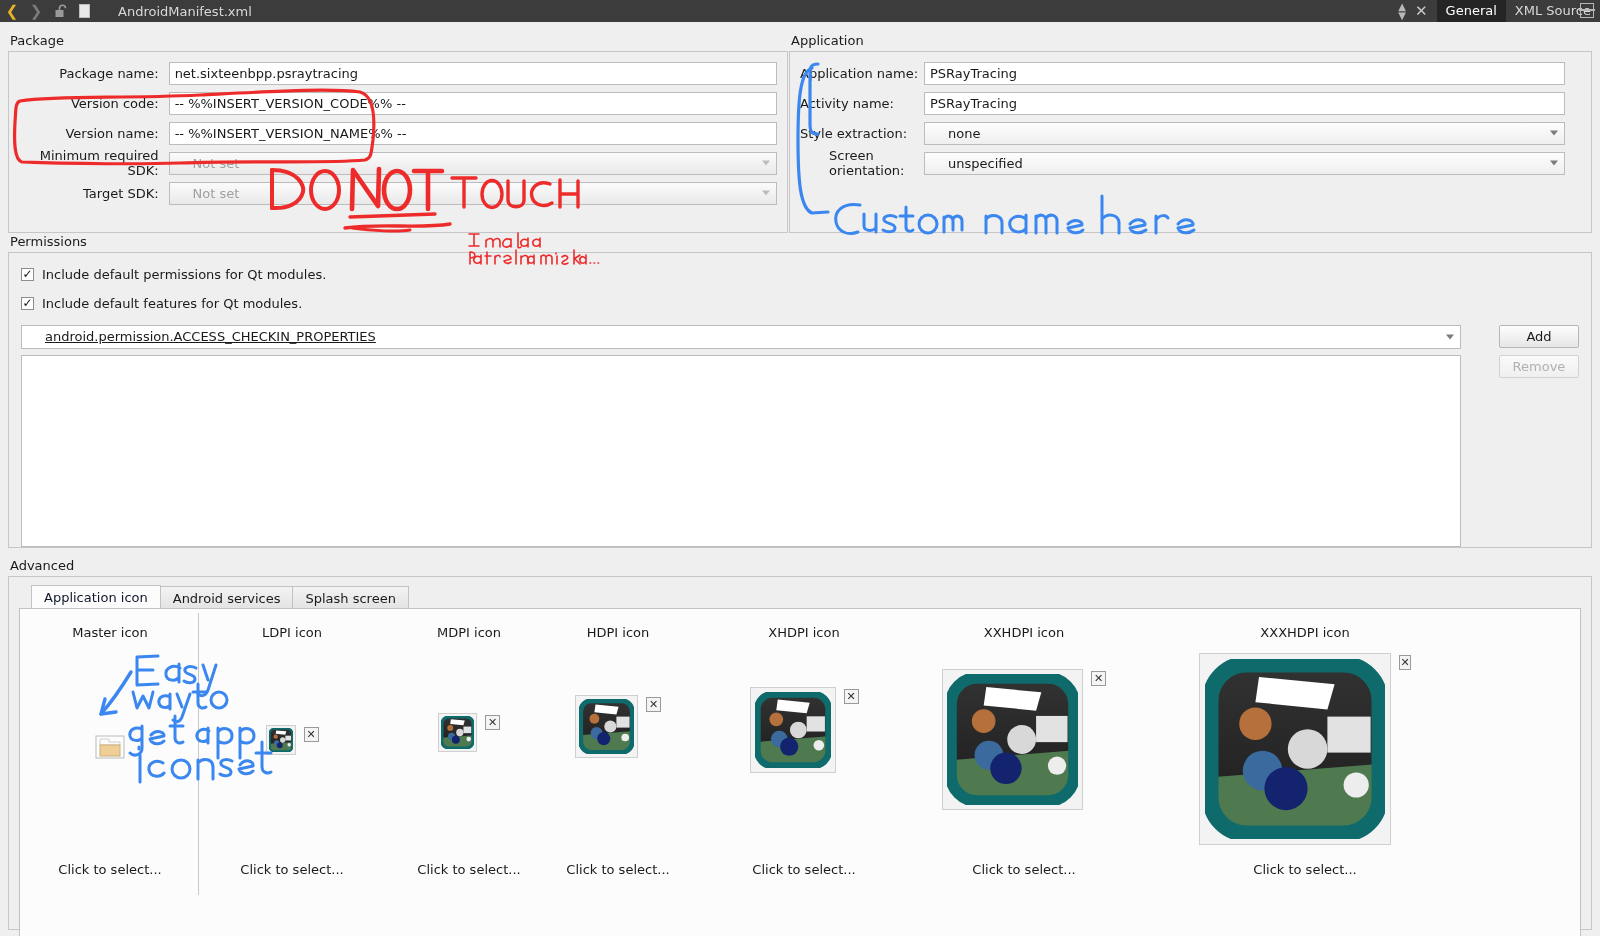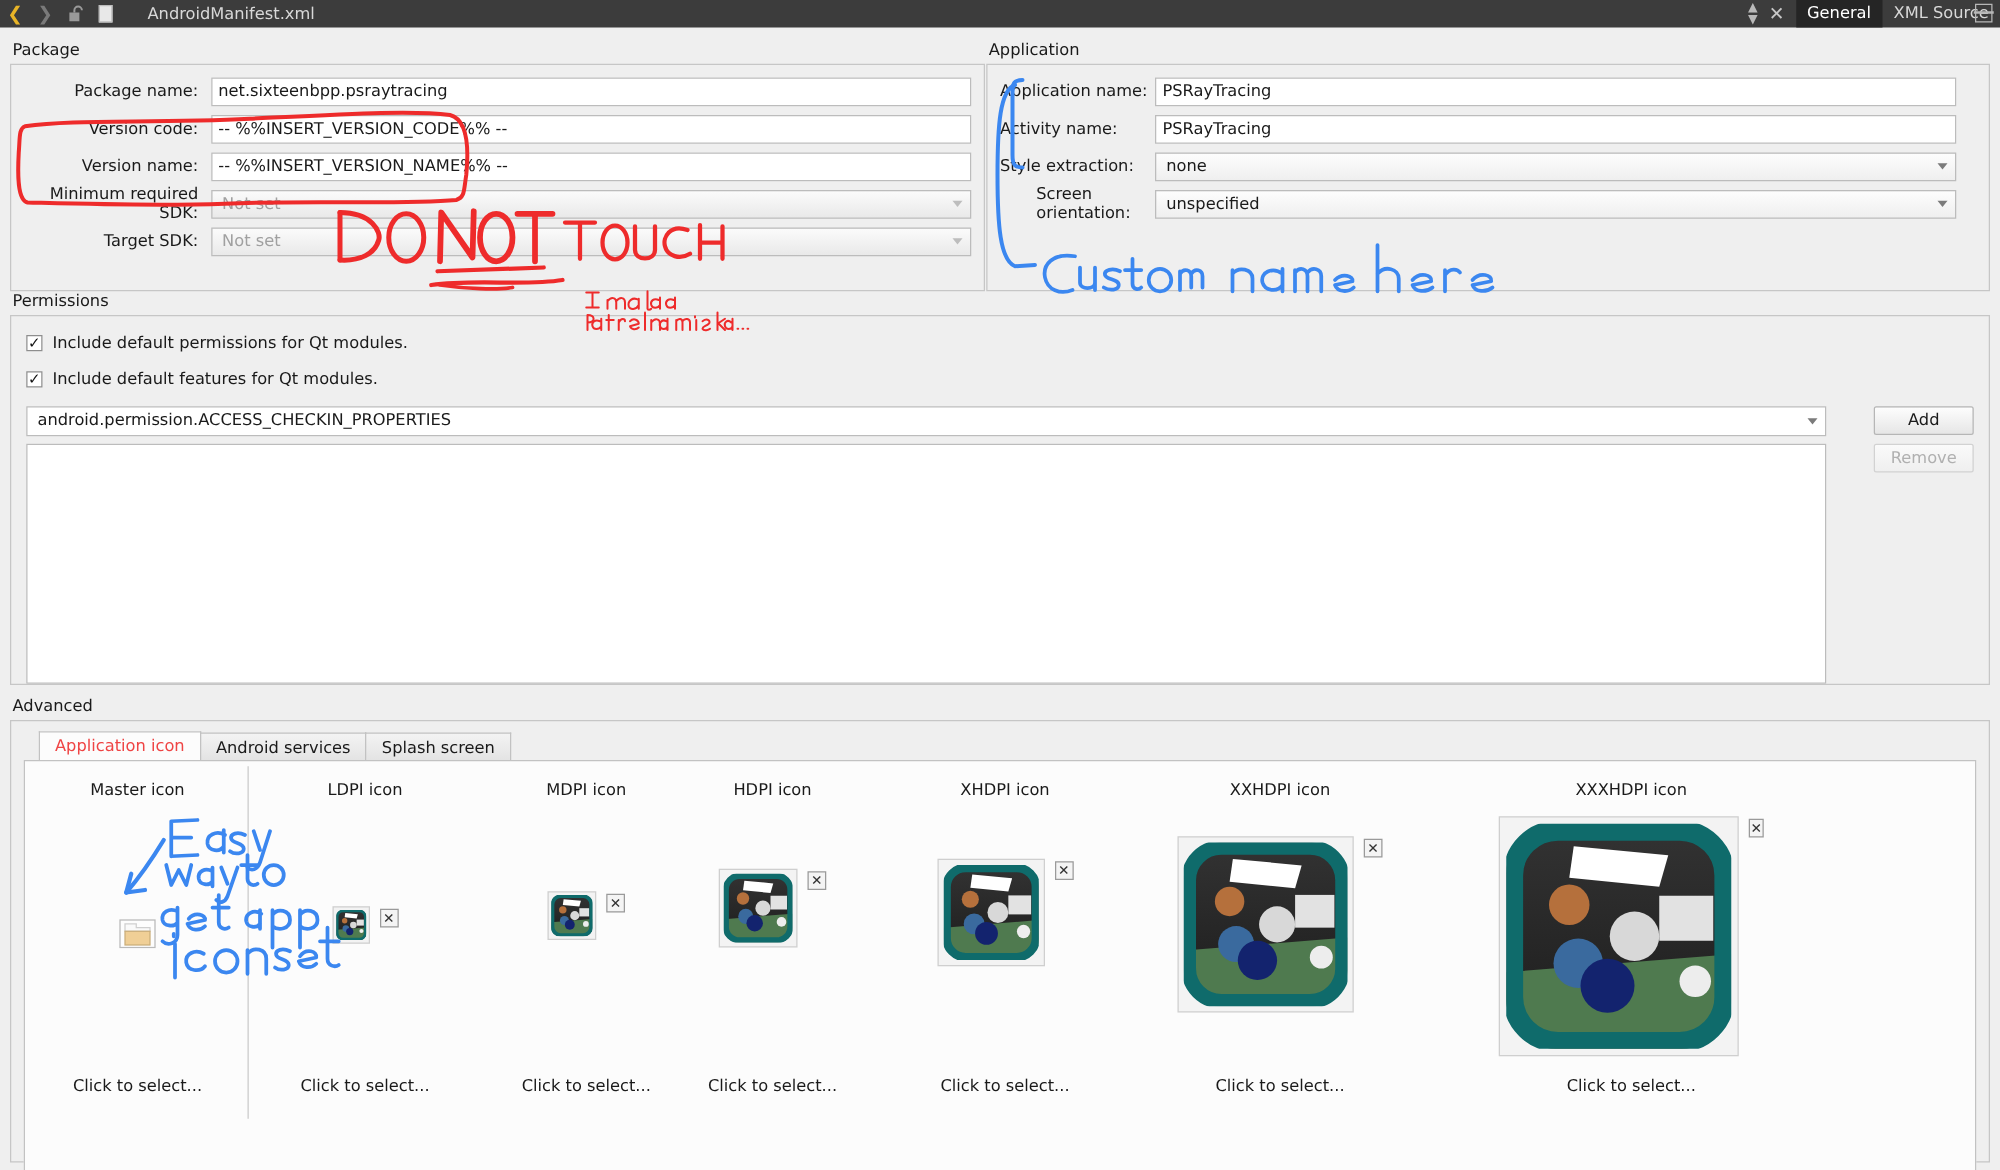--- a/index.html
+++ b/index.html
@@ -43,21 +43,21 @@
 
   input.tf, .fakefield {
     height:23px; border:1px solid #bcbcbc; background:#ffffff;
     font-family:"DejaVu Sans", sans-serif; font-size:13px; color:#1a1a1a;
     padding:0 5px; outline:none; line-height:21px;
   }
 
   .combo {
     height:23px; border:1px solid #bcbcbc;
     background:linear-gradient(#fbfbfb,#e9e9e9);
-    font-size:13px; color:#1a1a1a; padding:0 8px; line-height:21px;
+    font-size:13px; color:#1a1a1a; padding:0 23px; line-height:21px;
     position:relative;
   }
   .combo.dis { color:#a0a0a0; }
   .combo .cb-arrow {
     position:absolute; right:6px; top:50%; transform:translateY(-50%);
     width:0;height:0;border-left:4.5px solid transparent;border-right:4.5px solid transparent;
     border-top:5px solid #7b7b7b;
   }
   .combo.dis .cb-arrow { border-top-color:#bdbdbd; }
 
@@ -82,21 +82,21 @@
   .listbox { border:1px solid #bcbcbc; background:#ffffff; }
 
   
   .tabstrip { display:flex; align-items:flex-end; height:24px; }
   .tab {
     height:23px; padding:0 12px; font-size:13px; color:#1a1a1a;
     border:1px solid #c2c2c2; border-bottom:none;
     background:linear-gradient(#f3f3f3,#e3e3e3);
     display:flex; align-items:center; margin-right:-1px;
   }
-  .tab.active { background:#fcfcfc; height:24px; color:#ef4444; }
+  .tab.active { background:#fcfcfc; height:24px; color:#0f172a; }
 
   .tabpanel { border:1px solid #c2c2c2; background:#fcfcfc; }
 
   
   .iconcell { position:absolute; text-align:center; }
   .iccap { font-size:13px; color:#1a1a1a; }
   .icclick { font-size:13px; color:#1a1a1a; }
   .icframe { border:1px solid #cfcfcf; background:#f3f3f3; display:inline-block; }
   .xbtn { width:15px; height:15px; border:1px solid #9a9a9a; background:#f4f4f4;
           font-size:11px; line-height:13px; text-align:center; color:#333; }
@@ -213,21 +213,21 @@
       <span class="chk">✓</span>
       <span>Include default permissions for Qt modules.</span>
     </div>
 
     <div class="cbrow" style="height:22px;margin-top:7px;">
       <span class="chk">✓</span>
       <span>Include default features for Qt modules.</span>
     </div>
 
     <div style="display:flex;align-items:flex-start;margin-top:11px;">
-      <div style="flex:1;">
+      <div style="flex:1;text-decoration:underline;">
         <div class="combo flat" style="width:1440px;height:24px;line-height:22px;background:#ffffff;">
           <span>android.permission.ACCESS_CHECKIN_PROPERTIES</span>
           <span class="cb-arrow"></span>
         </div>
         <div class="listbox" style="width:1440px;height:192px;margin-top:6px;"></div>
       </div>
       <div style="margin-left:9px;">
         <div class="btn" style="width:80px;">Add</div>
         <div class="btn dis" style="width:80px;margin-top:7px;">Remove</div>
       </div>

